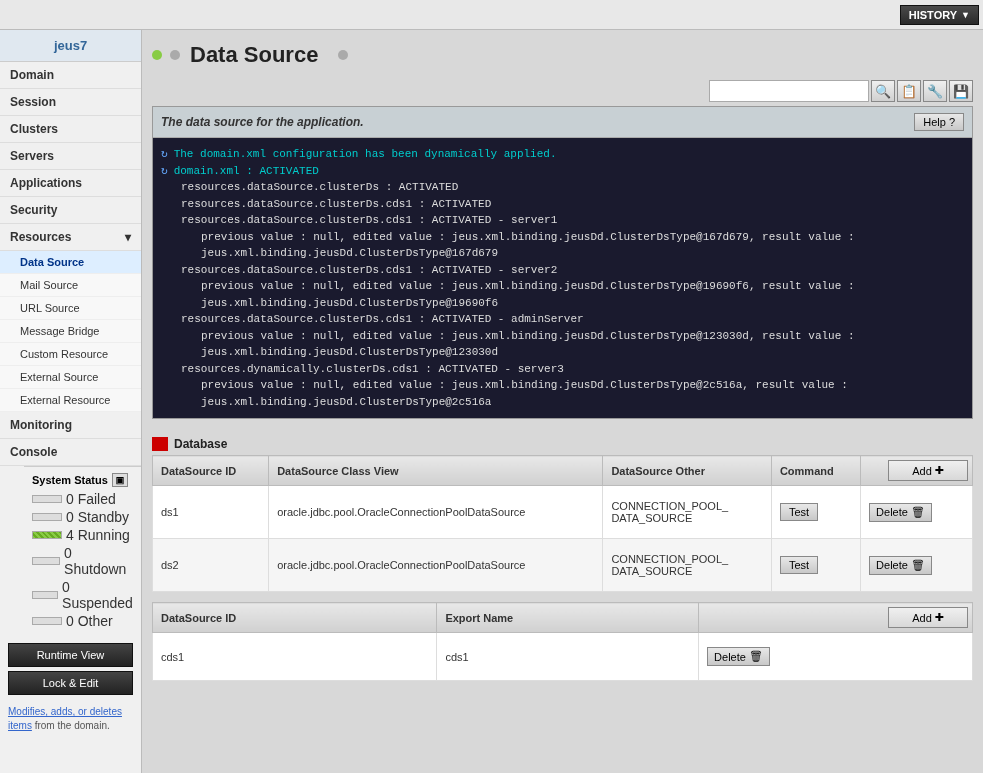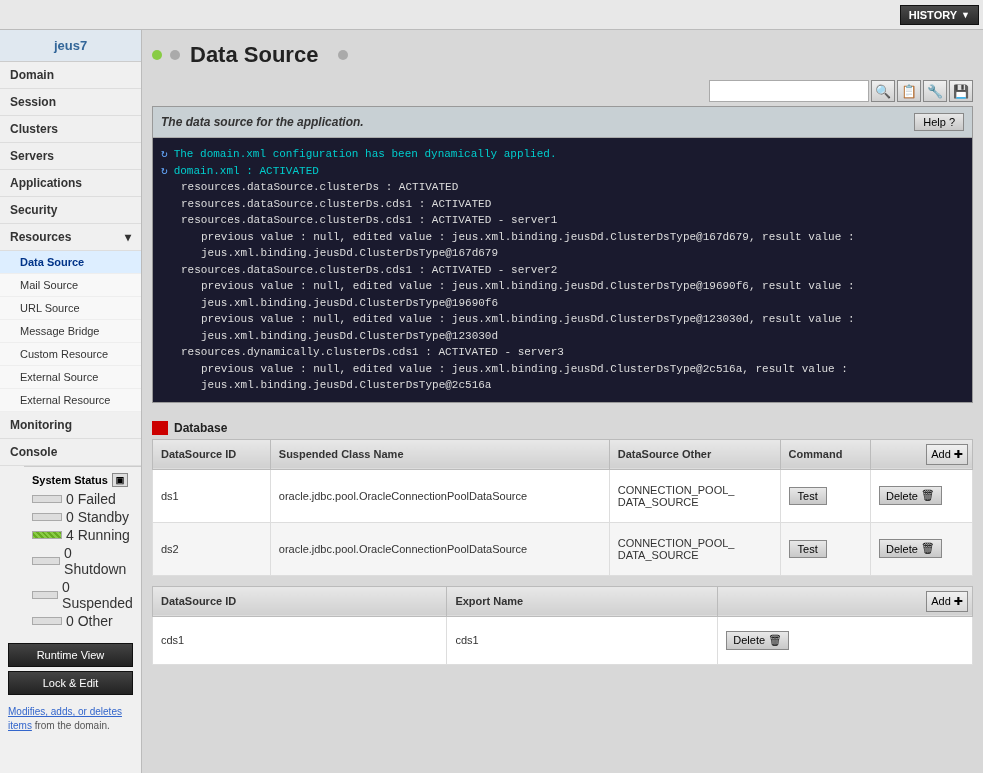--- a/index.html
+++ b/index.html
@@ -290,21 +290,21 @@
     }
     .data-table tr:nth-child(even) td { background: #f5f5f5; }
     .data-table .add-col {
       text-align: right;
       background: linear-gradient(to bottom, #e8e8e8, #d0d0d0);
       padding: 4px;
     }
     .add-btn {
       background: linear-gradient(to bottom, #f0f0f0, #d8d8d8);
       border: 1px solid #888;
-      padding: 3px 4px;
+      padding: 3px 23px;
       font-size: 11px;
       cursor: pointer;
       display: inline-flex;
       align-items: center;
       gap: 3px;
     }
     .test-btn {
       background: linear-gradient(to bottom, #e8e8e8, #c8c8c8);
       border: 1px solid #888;
       padding: 2px 8px;
@@ -509,20 +509,23 @@
           </div>
           <div class="log-indent">
             <span class="log-white">resources.dataSource.clusterDs.cds1 : ACTIVATED - server2</span>
           </div>
           <div class="log-indent2">
             <span class="log-white">previous value : null, edited value : jeus.xml.binding.jeusDd.ClusterDsType@19690f6, result value :</span>
           </div>
           <div class="log-indent2">
             <span class="log-white">jeus.xml.binding.jeusDd.ClusterDsType@19690f6</span>
           </div>
+          <div class="log-indent">
+            <span class="log-white">resources.dataSource.clusterDs.cds1 : ACTIVATED - adminServer</span>
+          </div>
           <div class="log-indent2">
             <span class="log-white">previous value : null, edited value : jeus.xml.binding.jeusDd.ClusterDsType@123030d, result value :</span>
           </div>
           <div class="log-indent2">
             <span class="log-white">jeus.xml.binding.jeusDd.ClusterDsType@123030d</span>
           </div>
           <div class="log-indent">
             <span class="log-white">resources.dynamically.clusterDs.cds1 : ACTIVATED - server3</span>
           </div>
           <div class="log-indent2">
@@ -538,21 +541,21 @@
         <svg width="16" height="14">
           <rect x="0" y="0" width="16" height="14" fill="#cc0000"></rect>
         </svg>
         <span>Database</span>
       </div>
 
       <table class="data-table">
         <thead>
           <tr>
             <th>DataSource ID</th>
-            <th>Suspended Class Name</th>
+            <th>DataSource Class View</th>
             <th>DataSource Other</th>
             <th>Command</th>
             <th class="add-col">
               <button class="add-btn">
                 <span>Add</span>
                 <span>✚</span>
               </button>
             </th>
           </tr>
         </thead>

